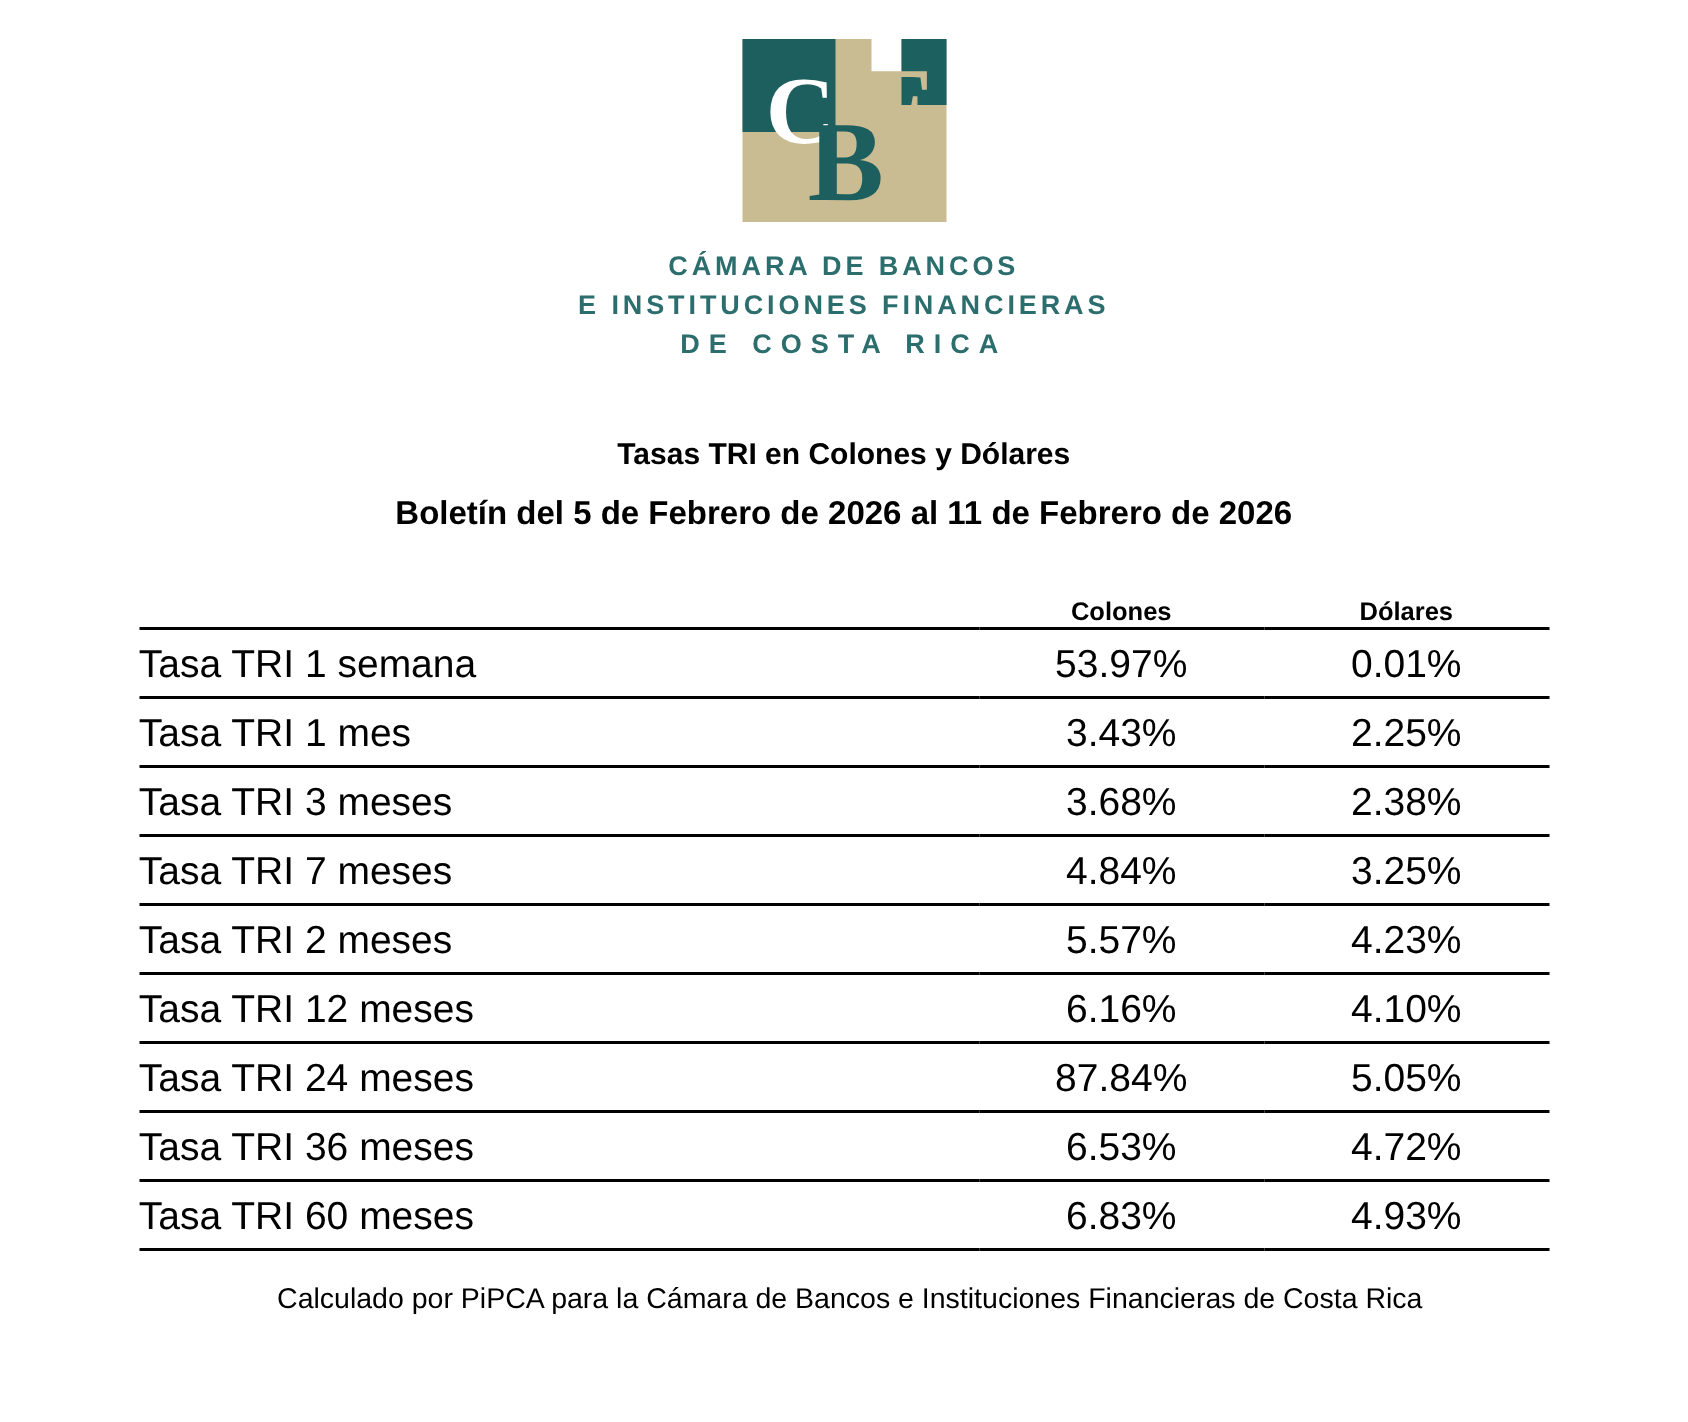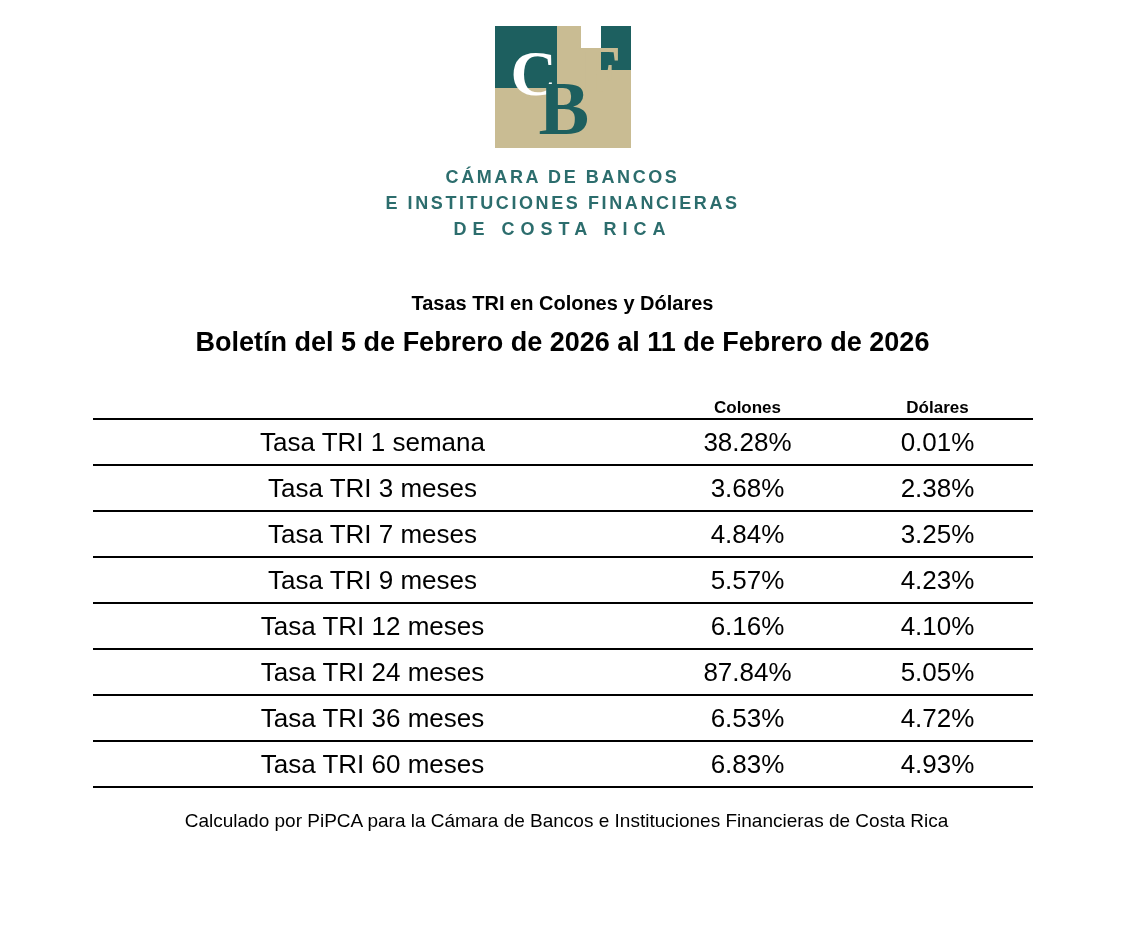--- a/index.html
+++ b/index.html
@@ -102,21 +102,21 @@
   .titles {
     margin-top: 42px;
     text-align: center;
   }
   .title-main {
     font-size: 20px;
     font-weight: 700;
     line-height: 38px;
   }
   .title-sub {
-    font-size: 27px;
+    font-size: 22px;
     font-weight: 700;
     line-height: 40px;
   }
 
   
   .table-wrap {
     margin: 36px auto 0 auto;
     width: 940px;
   }
   table.tri {
@@ -139,21 +139,21 @@
   tbody td {
     height: 44px;
     border-bottom: 2px solid #000000;
     font-weight: 400;
     vertical-align: middle;
   }
   tbody tr:first-child td {
     border-top: 2px solid #000000;
   }
   td.label-col {
-    text-align: center;
+    text-align: left;
     padding-left: 8px;
     width: 560px;
   }
   td.val-col, th.val-col {
     text-align: center;
     width: 190px;
   }
 
   
   .footer-note {
@@ -197,35 +197,40 @@
       <thead>
         <tr>
           <th class="label-col"></th>
           <th class="val-col">Colones</th>
           <th class="val-col">Dólares</th>
         </tr>
       </thead>
       <tbody>
         <tr>
           <td class="label-col">Tasa TRI 1 semana</td>
-          <td class="val-col">38.28%</td>
+          <td class="val-col">53.97%</td>
           <td class="val-col">0.01%</td>
+        </tr>
+        <tr>
+          <td class="label-col">Tasa TRI 1 mes</td>
+          <td class="val-col">3.43%</td>
+          <td class="val-col">2.25%</td>
         </tr>
         <tr>
           <td class="label-col">Tasa TRI 3 meses</td>
           <td class="val-col">3.68%</td>
           <td class="val-col">2.38%</td>
         </tr>
         <tr>
           <td class="label-col">Tasa TRI 7 meses</td>
           <td class="val-col">4.84%</td>
           <td class="val-col">3.25%</td>
         </tr>
         <tr>
-          <td class="label-col">Tasa TRI 9 meses</td>
+          <td class="label-col">Tasa TRI 2 meses</td>
           <td class="val-col">5.57%</td>
           <td class="val-col">4.23%</td>
         </tr>
         <tr>
           <td class="label-col">Tasa TRI 12 meses</td>
           <td class="val-col">6.16%</td>
           <td class="val-col">4.10%</td>
         </tr>
         <tr>
           <td class="label-col">Tasa TRI 24 meses</td>

